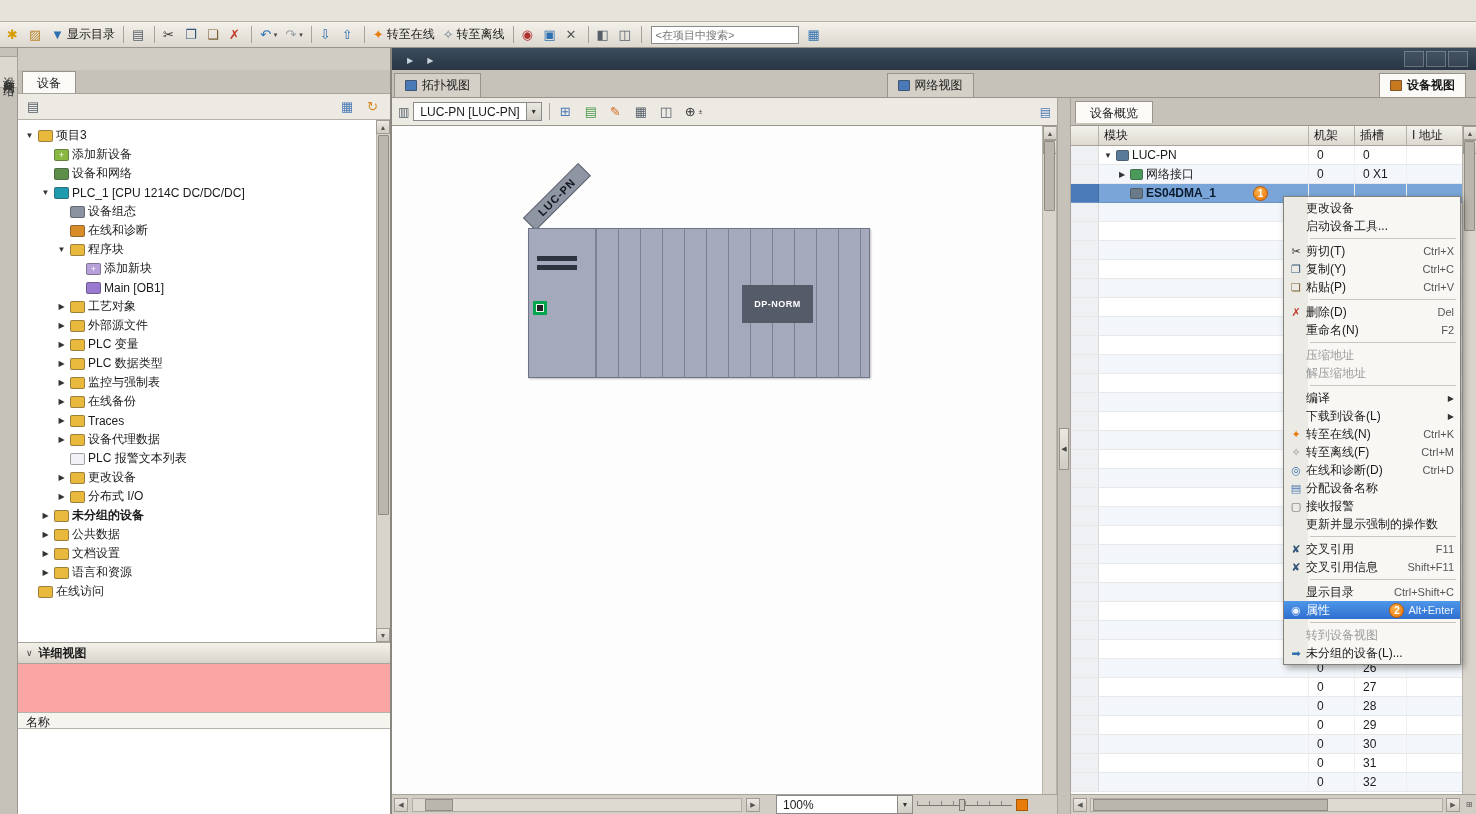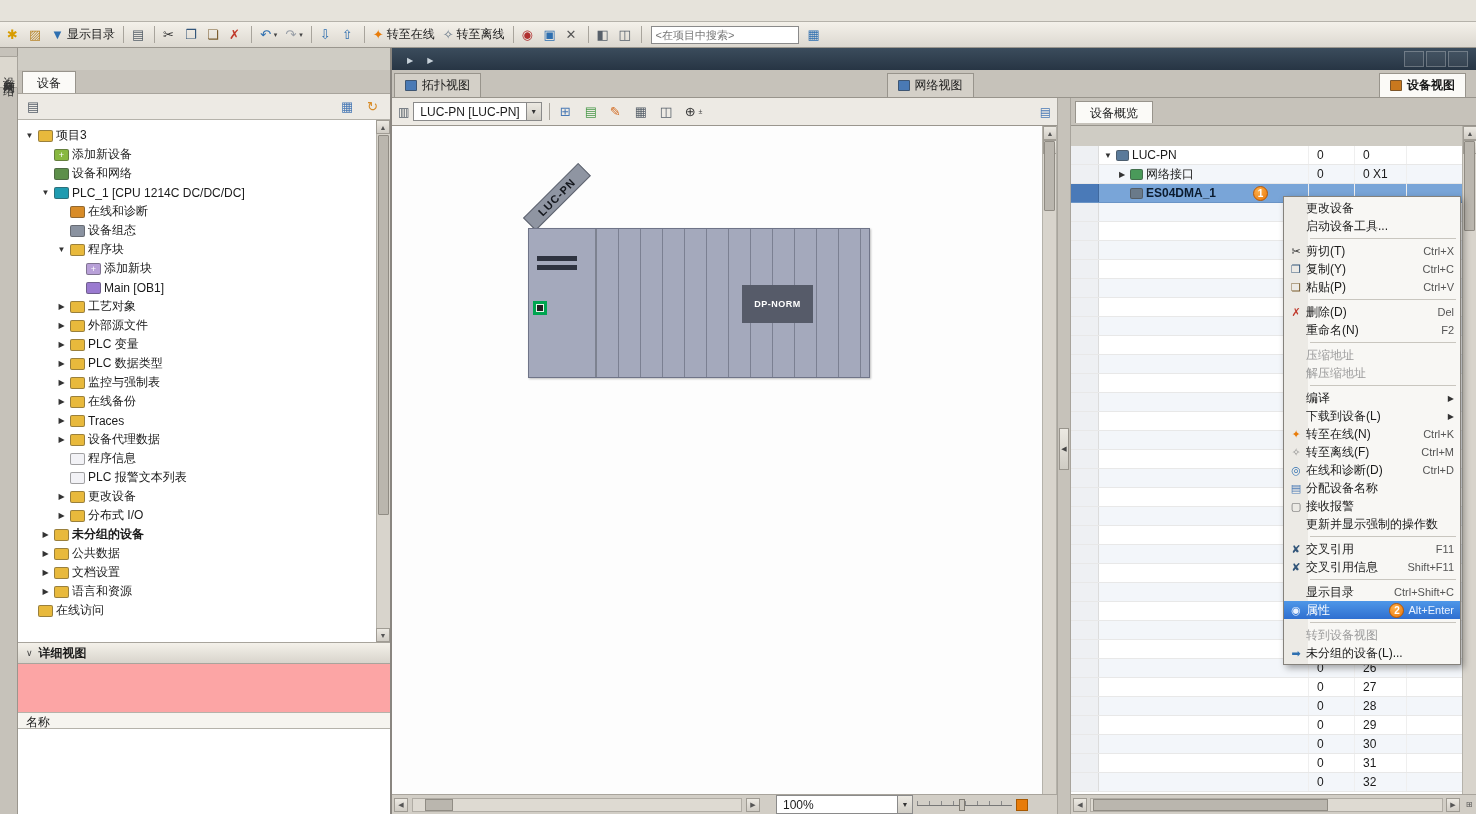--- a/index.html
+++ b/index.html
@@ -289,27 +289,27 @@
             <span class="ticon" style="background: rgb(93, 143, 74);"></span>
             <span class="tlabel">设备和网络</span>
           </div>
           <div class="trow" style="--ind: 1;">
             <span class="arrow">▼</span>
             <span class="ticon" style="background: rgb(31, 155, 176);"></span>
             <span class="tlabel">PLC_1 [CPU 1214C DC/DC/DC]</span>
           </div>
           <div class="trow" style="--ind: 2;">
             <span class="arrow"></span>
+            <span class="ticon" style="background: rgb(138, 146, 160);"></span>
+            <span class="tlabel">设备组态</span>
+          </div>
+          <div class="trow" style="--ind: 2;">
+            <span class="arrow"></span>
             <span class="ticon" style="background: rgb(216, 140, 40);"></span>
             <span class="tlabel">在线和诊断</span>
-          </div>
-          <div class="trow" style="--ind: 2;">
-            <span class="arrow"></span>
-            <span class="ticon" style="background: rgb(138, 146, 160);"></span>
-            <span class="tlabel">设备组态</span>
           </div>
           <div class="trow" style="--ind: 2;">
             <span class="arrow">▼</span>
             <span class="ticon" style="background: rgb(232, 185, 60);"></span>
             <span class="tlabel">程序块</span>
           </div>
           <div class="trow" style="--ind: 3;">
             <span class="arrow"></span>
             <span class="ticon" style="background: rgb(184, 160, 216);">+</span>
             <span class="tlabel">添加新块</span>
@@ -351,25 +351,20 @@
           </div>
           <div class="trow" style="--ind: 2;">
             <span class="arrow">▶</span>
             <span class="ticon" style="background: rgb(232, 185, 60);"></span>
             <span class="tlabel">Traces</span>
           </div>
           <div class="trow" style="--ind: 2;">
             <span class="arrow">▶</span>
             <span class="ticon" style="background: rgb(232, 185, 60);"></span>
             <span class="tlabel">设备代理数据</span>
-          </div>
-          <div class="trow" style="--ind: 2;">
-            <span class="arrow"></span>
-            <span class="ticon" style="background: rgb(242, 242, 246);"></span>
-            <span class="tlabel">程序信息</span>
           </div>
           <div class="trow" style="--ind: 2;">
             <span class="arrow"></span>
             <span class="ticon" style="background: rgb(242, 242, 246);"></span>
             <span class="tlabel">PLC 报警文本列表</span>
           </div>
           <div class="trow" style="--ind: 2;">
             <span class="arrow">▶</span>
             <span class="ticon" style="background: rgb(232, 185, 60);"></span>
             <span class="tlabel">更改设备</span>
@@ -530,20 +525,31 @@
       <div class="fiticon"></div>
     </div>
 
     <div id="splitter">
       <div class="handle">◀</div>
     </div>
 
     <div id="ov-tabs">
       <span class="ptab">设备概览</span>
     </div>
+    <div id="ov-head">
+      <span class="hc c0">
+
+      <span class="hicon"></span>
+          <span class="hicon"></span>
+        </span>
+      <span class="hc c1">模块</span>
+      <span class="hc c2">机架</span>
+      <span class="hc c3">插槽</span>
+      <span class="hc c4">I 地址</span>
+    </div>
     <div id="ov-body">
 
     <div class="orow" style="--ind: 0;">
           <span class="oc c0"></span>
           <span class="oc c1">
             <span class="oarrow">▼</span>
             <span class="micon" style="background: rgb(90, 122, 154);"></span>
             <span>LUC-PN</span>
 
           </span>

